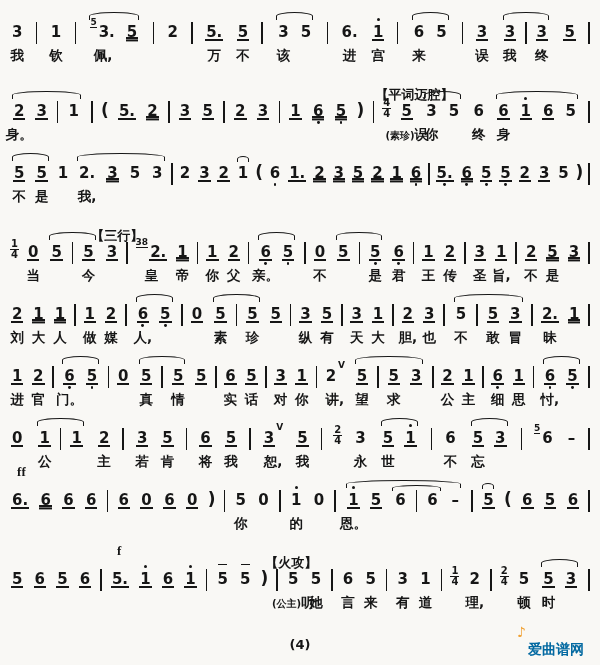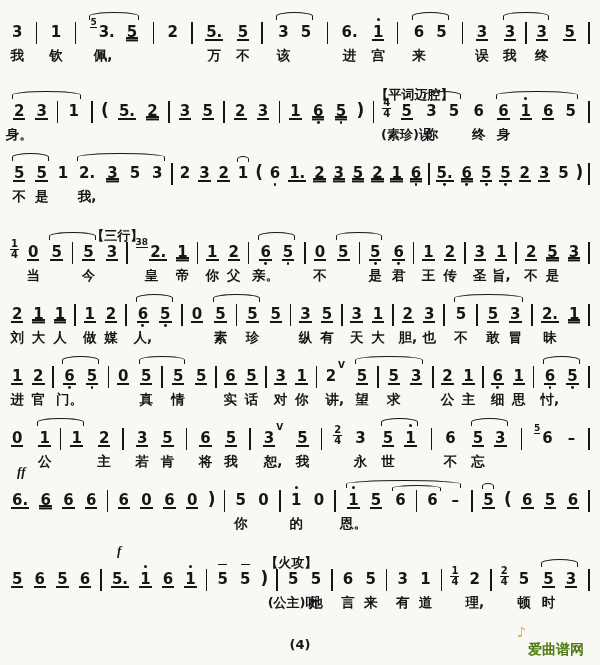--- a/index.html
+++ b/index.html
@@ -20,29 +20,29 @@
   .bdot{height:5px;line-height:4px;}
   .bdot .ldot{display:block;width:2.8px;height:2.8px;border-radius:50%;background:#161616;}
   .hd-dot{width:3px;height:3px;border-radius:50%;background:#161616;margin-bottom:1px;}
   .hatarc{width:10px;height:5px;border:solid #161616;border-width:1.5px 1px 0 1px;
           border-radius:100% 100% 0 0;margin-bottom:1px;}
   .mac{width:9px;height:0;border-top:1.6px solid #161616;margin-bottom:4px;}
   .grace{font-size:9px;font-weight:700;position:relative;top:-5px;margin-right:1px;
          border-bottom:1px solid #161616;line-height:10px;}
   .breath{font-size:9px;font-weight:700;position:relative;top:-6px;margin-left:1px;}
   .dyn{position:absolute;bottom:10px;left:-3px;font-family:"Liberation Serif",serif;
-       font-style:italic;font-weight:700;font-size:13px;}
+       font-weight:700;font-size:13px;}
   .bar{width:1.5px;height:22px;background:#161616;margin-top:12px;}
   .paren{font-size:17px;font-weight:700;line-height:20px;margin-top:11px;}
   .ts{display:inline-flex;flex-direction:column;align-items:center;margin-top:9px;}
   .ts .tsn{font-size:10px;line-height:9px;font-weight:700;}
   .ts .sep{width:9px;height:1px;background:#161616;margin:0.5px 0;}
   .lyric{position:absolute;top:37px;left:50%;transform:translateX(-50%);
          white-space:nowrap;font-size:13.5px;font-weight:600;}
-  .lyric .pfx{font-size:13px;}
+  .lyric .pfx{font-size:10px;}
   .slur-group{display:inline-flex;position:relative;gap:8px;padding:0 2px;}
   .arc{position:absolute;top:2px;left:2px;right:2px;height:7px;border:solid #161616;
        border-width:1.4px 1px 0 1px;border-radius:100% 100% 0 0;}
   .slur-group .slur-group > .arc{top:7px;height:5px;left:1px;right:1px;}
   .footer{margin-top:auto;position:relative;height:24px;}
   .pageno{position:absolute;left:0;right:0;text-align:center;font-size:13px;font-weight:600;}
   .watermark{position:absolute;right:6px;bottom:2px;display:flex;align-items:center;gap:2px;
              font-size:14px;font-weight:700;}
 </style>
 </head>
@@ -1742,16 +1742,16 @@
             </span>
           </span>
           <span class="bar"></span>
         </div>
       </div>
     </div>
   <div class="footer">
     <div class="pageno">(4)</div>
     <div class="watermark">
       <span style="color: rgb(240, 160, 48);">♪</span>
-      <span style="color: #4d7c0f; margin-top: 36px;">爱曲谱网</span>
+      <span style="color: #0369a1; margin-top: 36px;">爱曲谱网</span>
     </div>
   </div>
 </div>
 
 </body></html>

